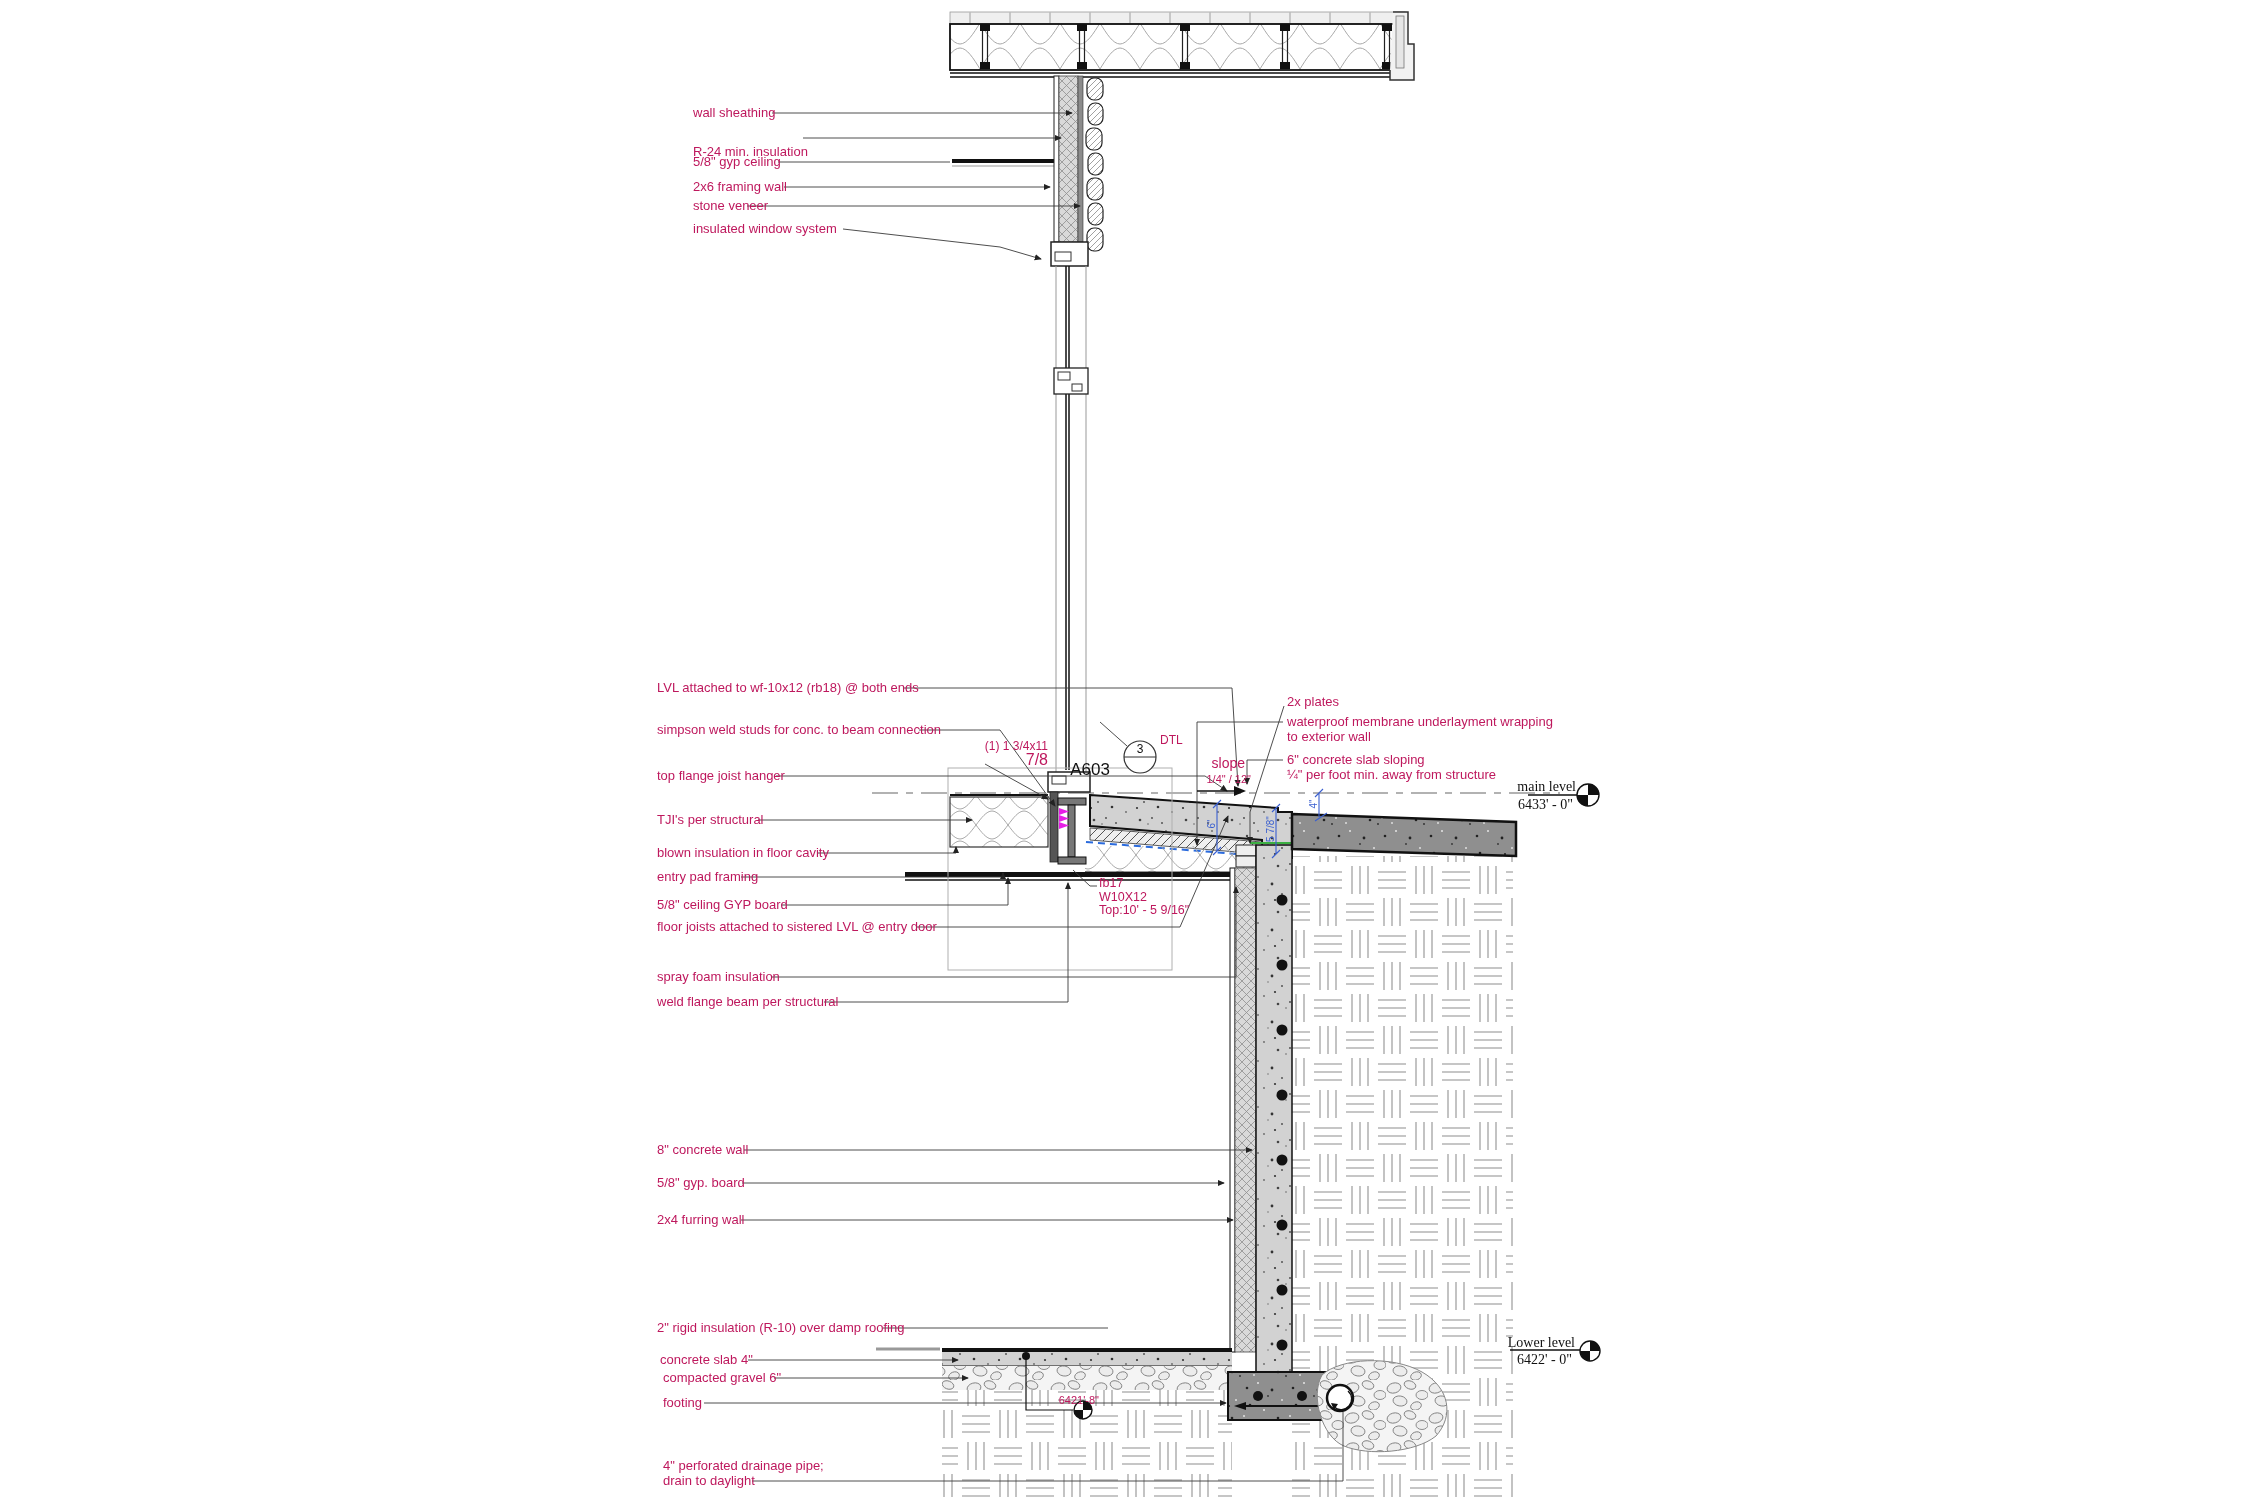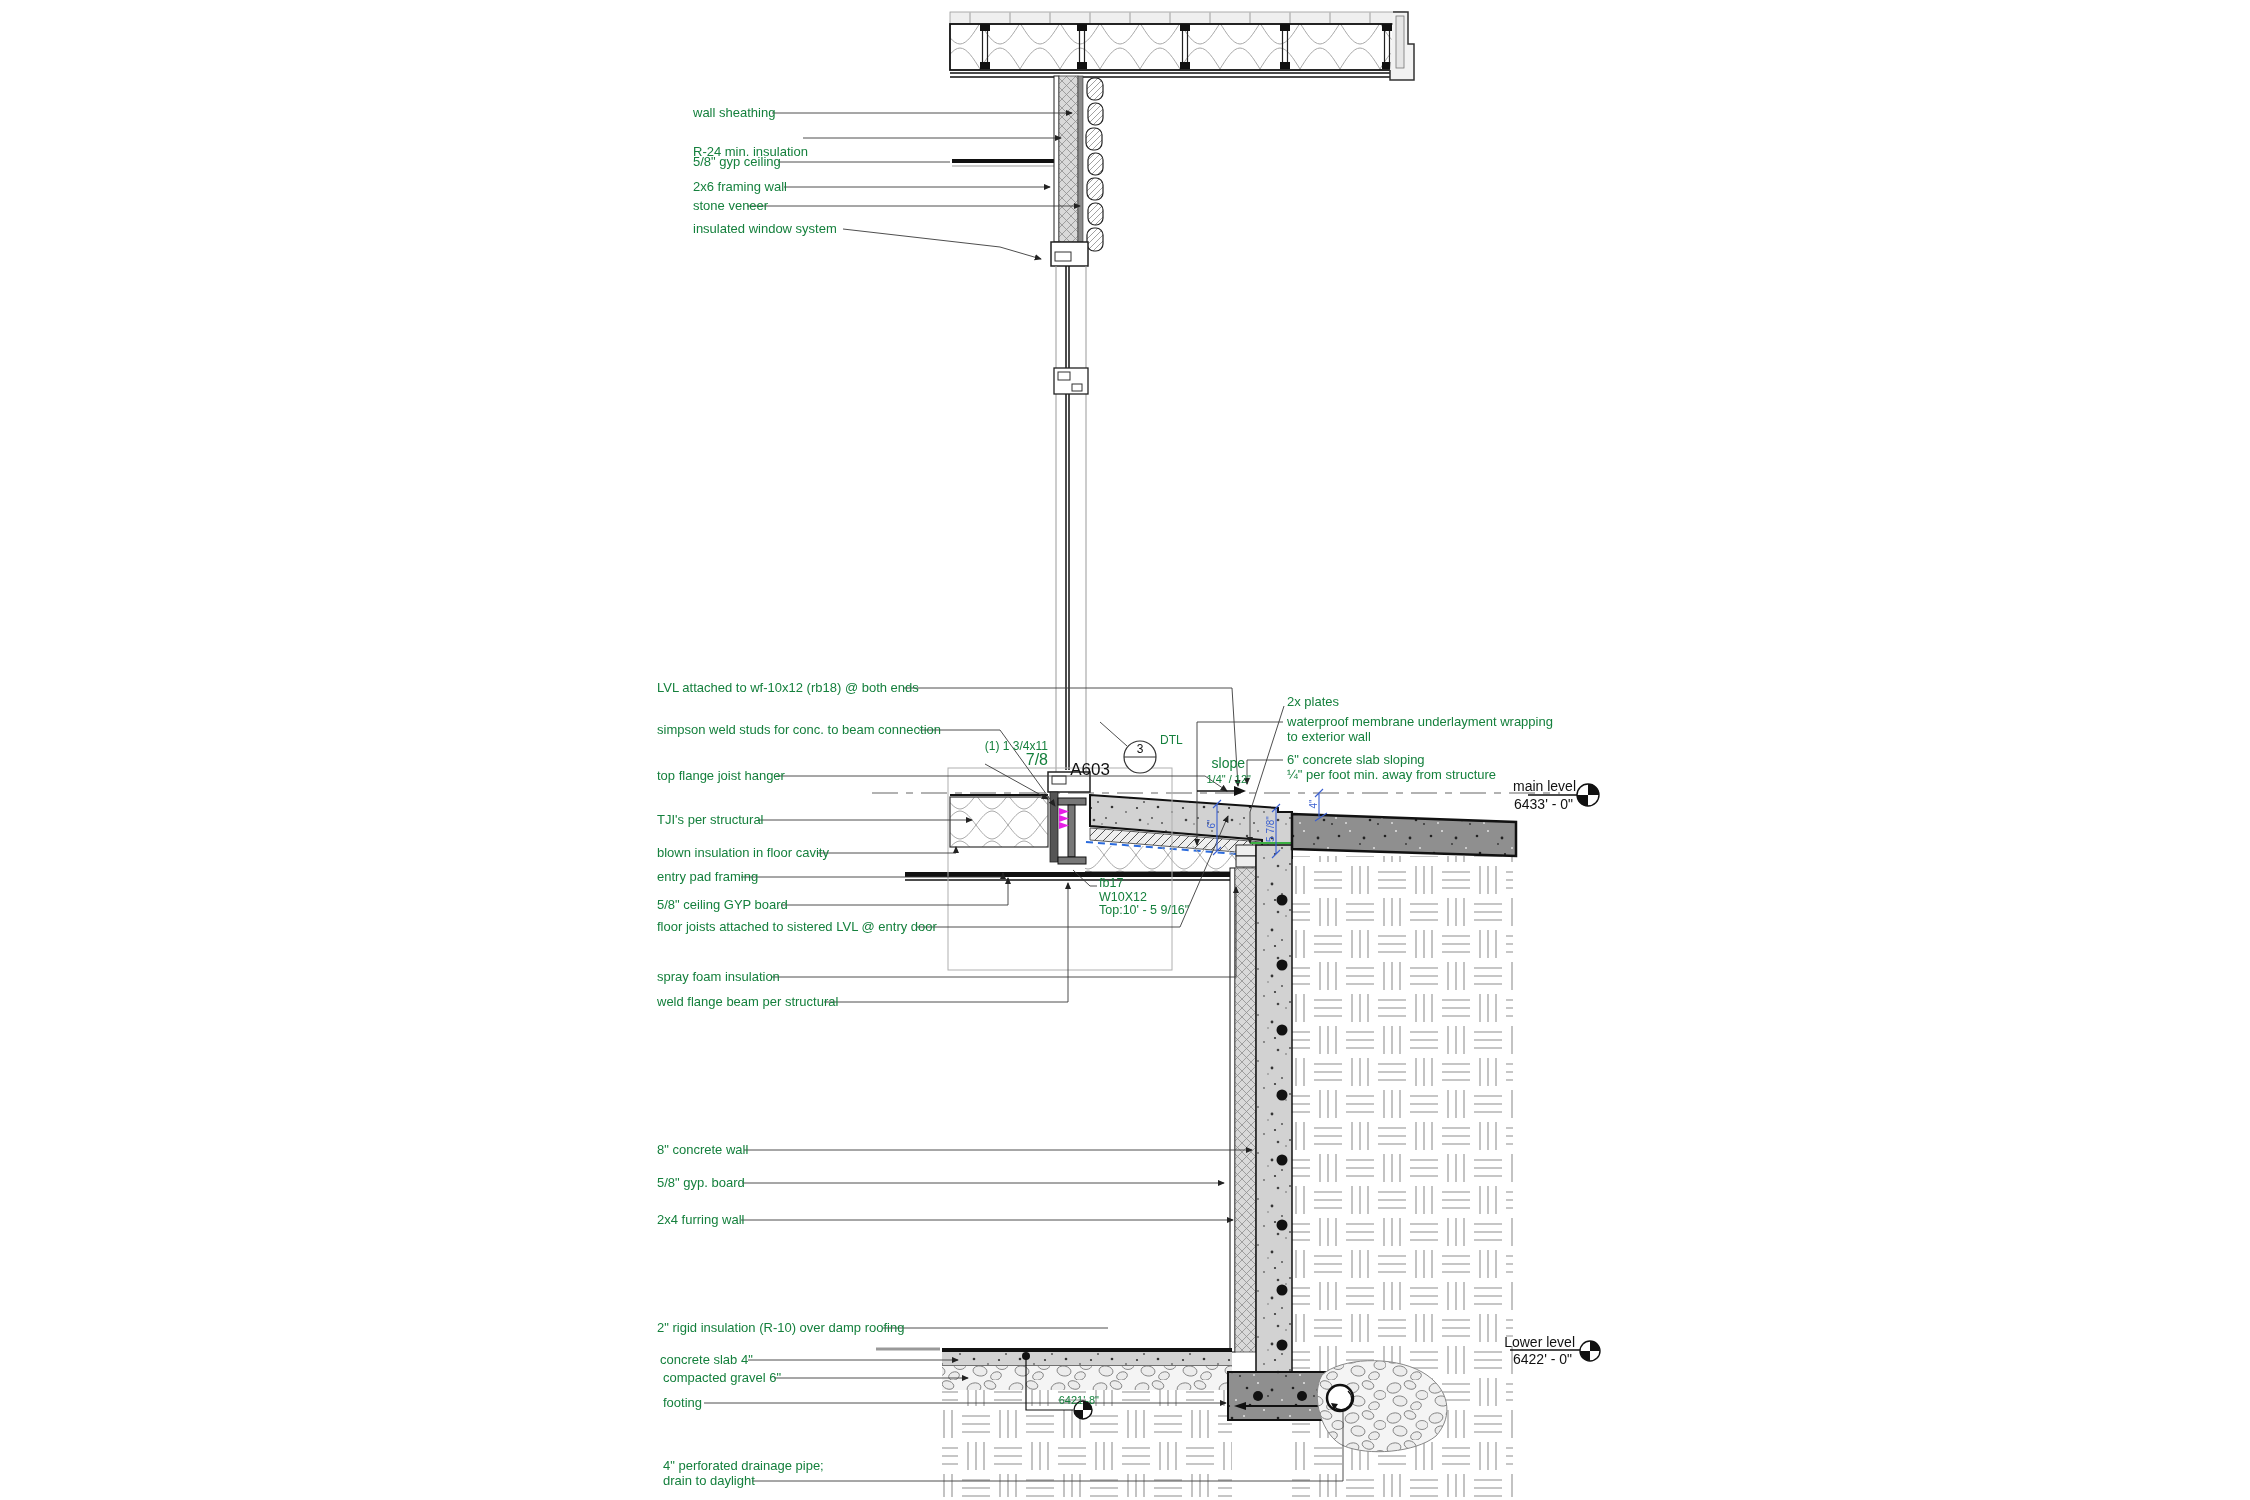--- a/index.html
+++ b/index.html
@@ -1,21 +1,21 @@
 <!DOCTYPE html>
 <html><head>
 <meta charset="utf-8">
 <style>
   html,body{margin:0;padding:0;background:#fff;}
   #canvas{position:relative;width:2250px;height:1500px;background:#fff;overflow:hidden;
           font-family:"Liberation Sans",sans-serif;color:#111;}
   svg{position:absolute;left:0;top:0;}
-  .lbl{position:absolute;font-size:13px;line-height:15px;white-space:nowrap;color:#15803d;}
+  .lbl{position:absolute;font-size:13px;line-height:15px;white-space:nowrap;color:#be185d;}
   .ctr{text-align:right;}
-  .rt{text-align:right;}
+  .rt{text-align:right;font-family:Liberation Serif, serif;}
   .dim{position:absolute;font-size:10px;color:#3a5fd0;transform:translate(-50%,-50%) rotate(-90deg);white-space:nowrap;}
   .lvl{position:absolute;font-size:14px;line-height:15px;white-space:nowrap;}
   .small{font-size:11px;}
   .callout-num{position:absolute;font-size:12px;text-align:center;}
 </style>
 </head>
 <body>
 
 <div id="canvas">
 

